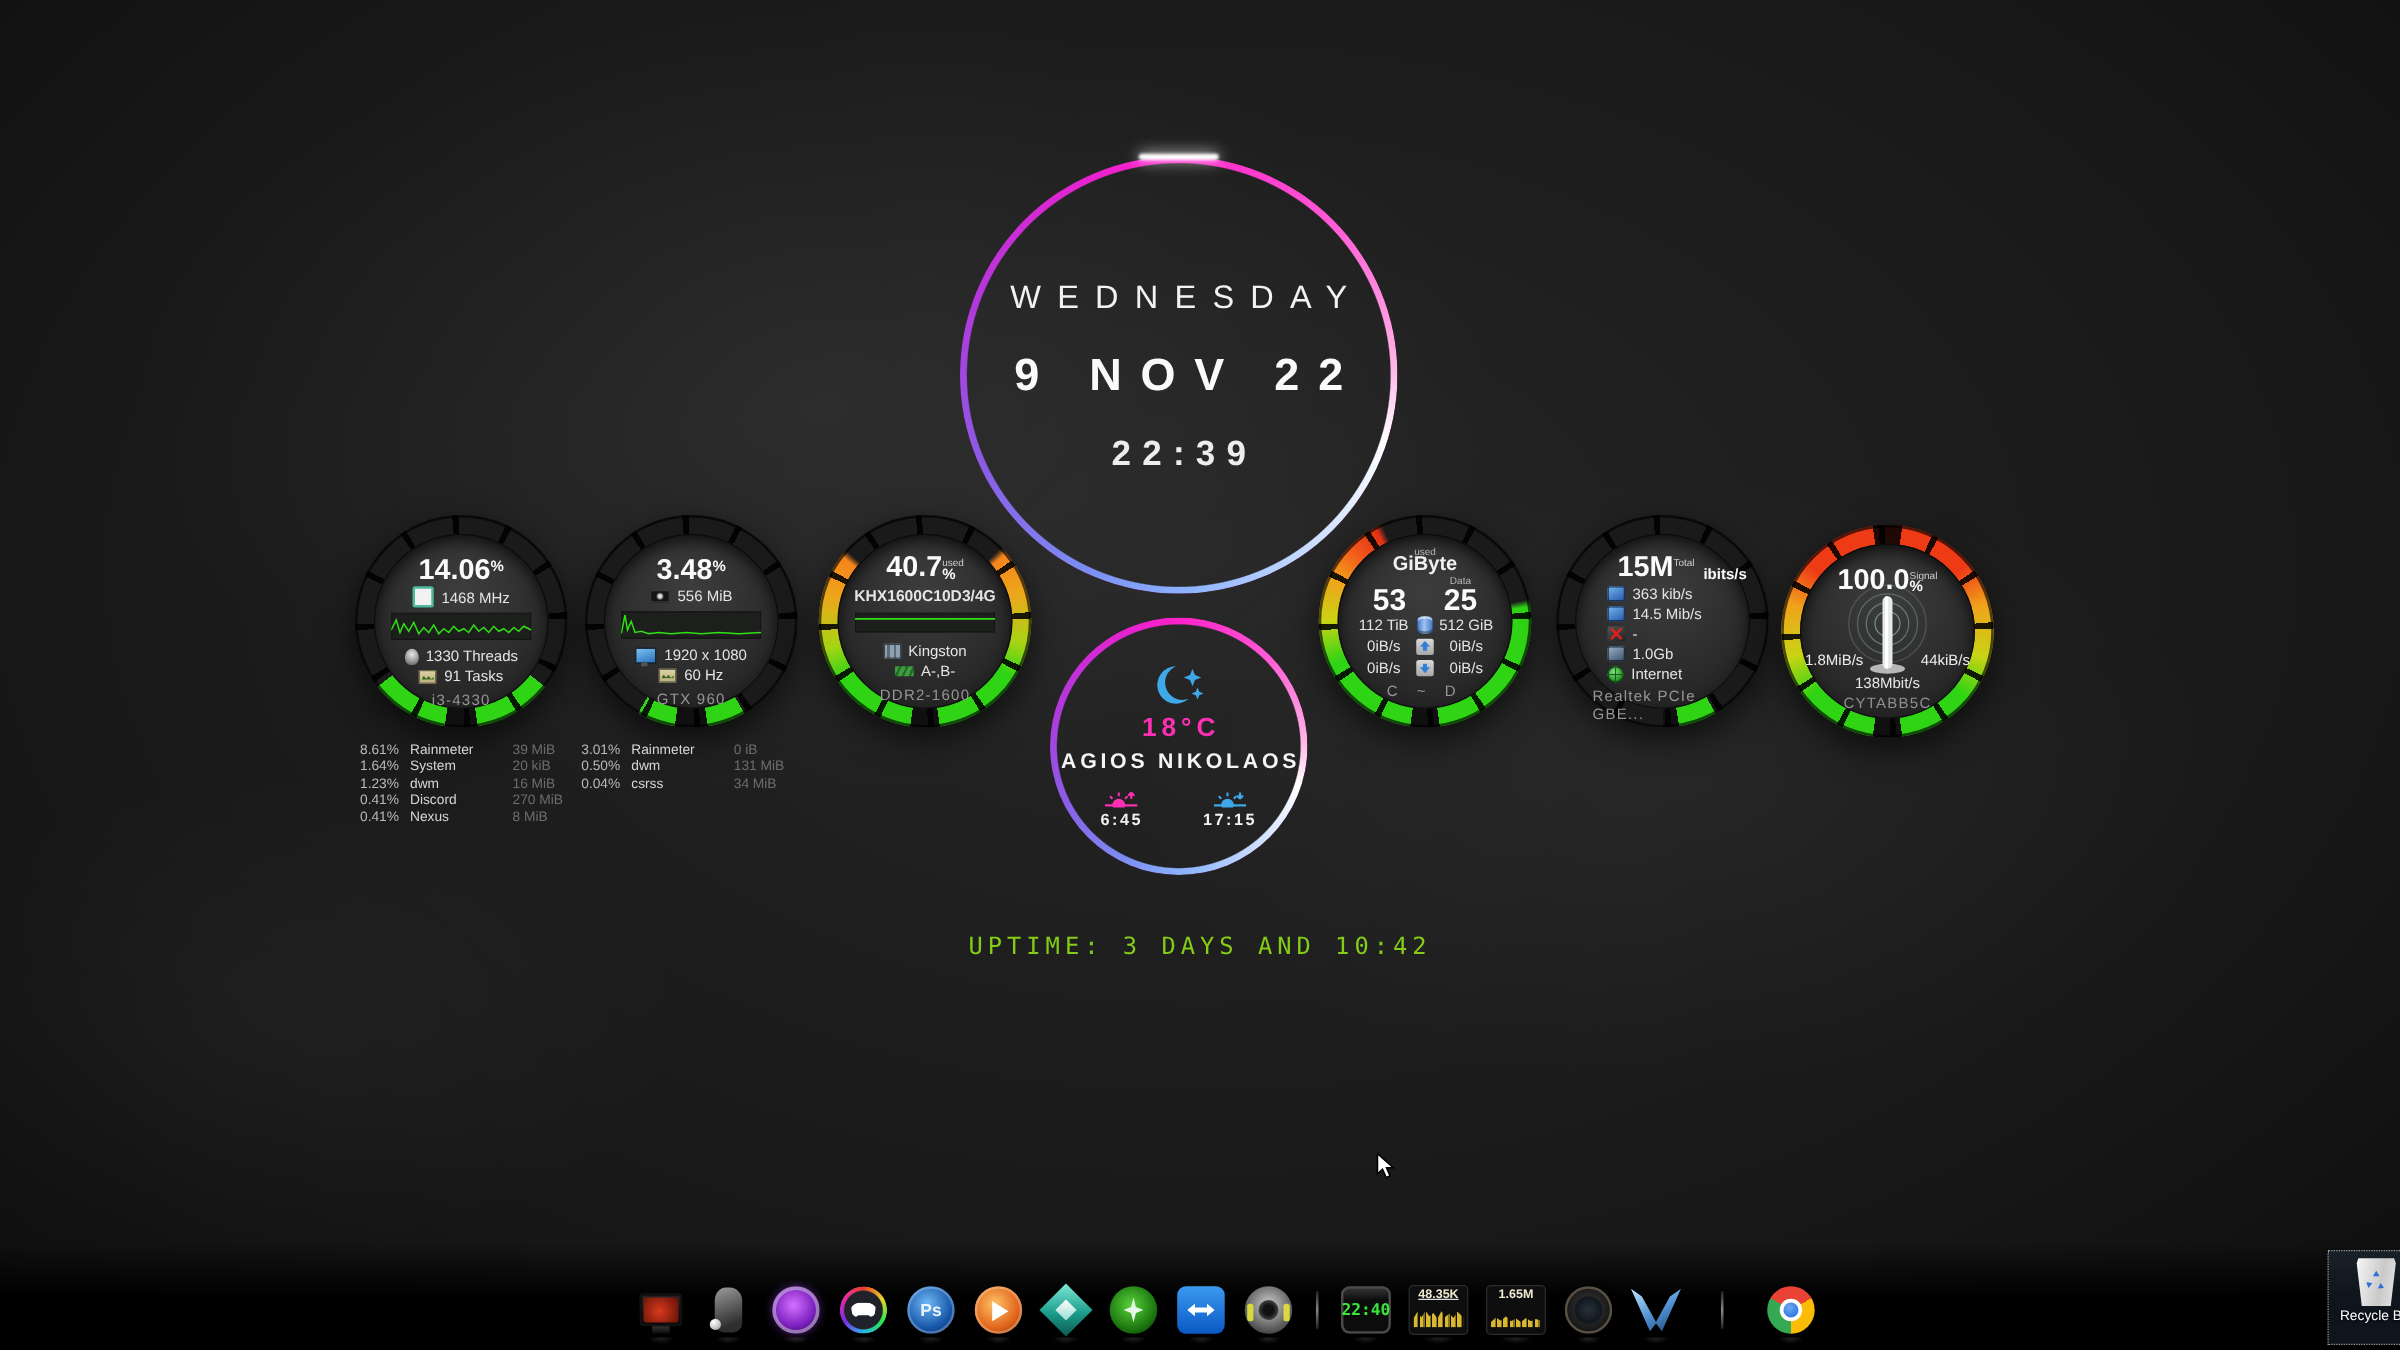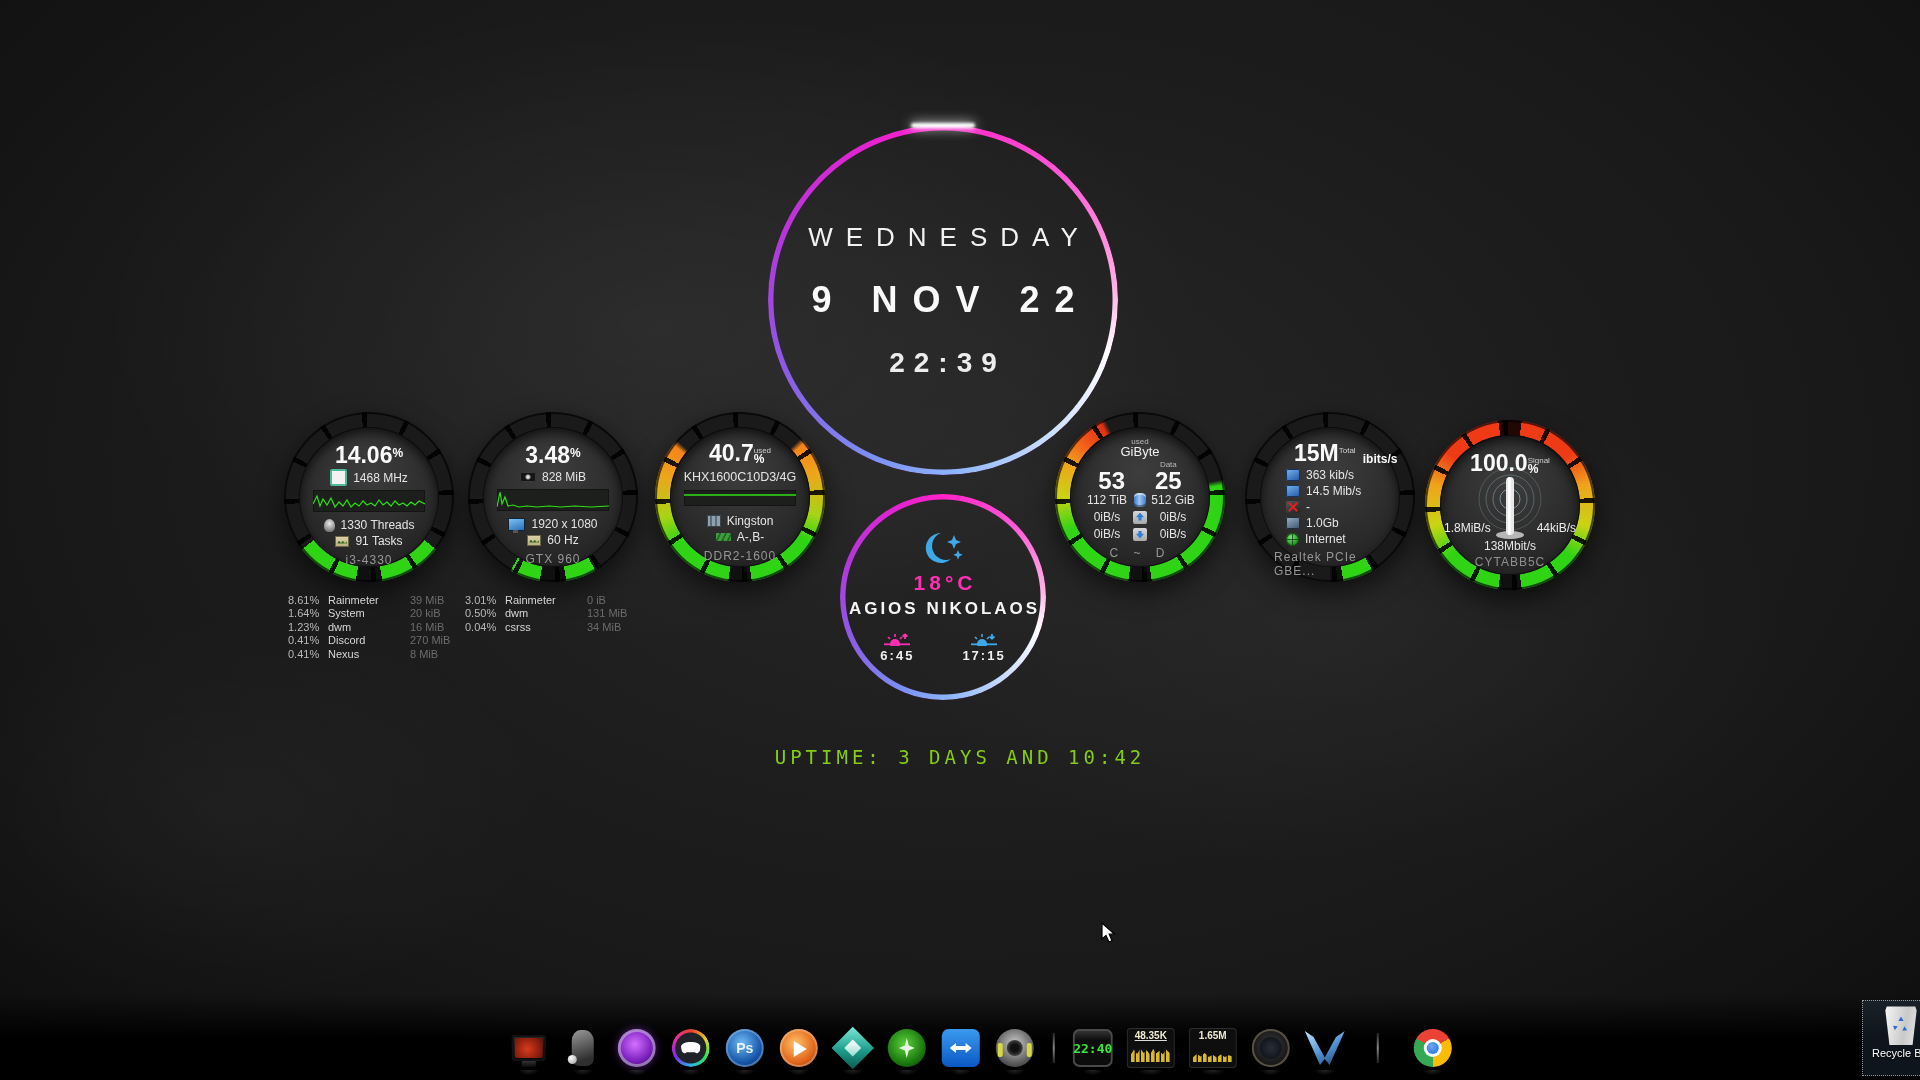--- a/index.html
+++ b/index.html
@@ -84,21 +84,21 @@
   .ic-nonet{width:14px;height:12px;background:linear-gradient(150deg,#555,#222);border-radius:2px;}
   .ic-nonet::before,.ic-nonet::after{content:"";position:absolute;left:1px;top:5px;width:12px;height:2px;background:#e02020;}
   .ic-nonet::before{transform:rotate(45deg);} .ic-nonet::after{transform:rotate(-45deg);}
   .ic-lan{width:14px;height:12px;background:linear-gradient(150deg,#9fb4c8,#39506b);border-radius:2px;box-shadow:inset 0 0 0 1px #1d2c3d;}
   .ic-globe{width:13px;height:13px;border-radius:50%;background:radial-gradient(circle at 40% 35%,#7fe07f,#1f8a1f 70%);box-shadow:inset 0 0 0 1px #0e4a0e;}
   .ic-globe::after{content:"";position:absolute;inset:1px;border-radius:50%;
     background:linear-gradient(90deg,transparent 45%,rgba(10,70,10,.8) 48% 52%,transparent 55%),
                linear-gradient(0deg,transparent 45%,rgba(10,70,10,.8) 48% 52%,transparent 55%);}
   
   .disk-head{display:flex;flex-direction:column;align-items:center;line-height:10px;margin-top:10px;}
-  .disk-head .hd{font-size:13px;font-weight:400;color:#f0f0f0;}
+  .disk-head .hd{font-size:16px;font-weight:700;color:#f0f0f0;}
   .disk-nums{display:flex;gap:30px;align-items:flex-end;margin-top:3px;}
   .disk-num{font-size:24px;font-weight:700;color:#fafafa;line-height:24px;}
   .disk-col{display:flex;flex-direction:column;align-items:center;line-height:9px;}
   .mini{font-size:8px;color:#b8b8b8;}
   .disk-grid{display:grid;grid-template-columns:46px 20px 46px;align-items:center;justify-items:center;
     font-size:12px;color:#e4e4e4;row-gap:3px;margin-top:0;}
   
   .g-net .g-inner{align-items:flex-start;padding-left:26px;box-sizing:border-box;}
   .net-big{margin:14px 0 2px 8px;}
   
@@ -260,21 +260,21 @@
 <div class="gauge g-gpu" style="left:468px;top:412px;">
   <div class="g-ring"></div>
   <div class="g-segs"></div>
   <div class="g-inner">
     <div class="g-big" style="margin-top:14px;">
       <span>3.48</span>
         <span class="g-unit">%</span>
     </div>
     <div class="g-row" style="margin-top:2px;">
         <span class="ic ic-gpu"></span>
-        <span>828 MiB</span>
+        <span>556 MiB</span>
       </div>
     <svg class="g-graph" style="margin-top:4px;" width="112" height="22" viewBox="0 0 112 22">
       <polyline points="0,18 3,3 5,15 8,8 11,17 16,16 22,18 30,17 40,18 52,17 64,18 78,17 94,18 112,17" fill="none" stroke="#2fe014" stroke-width="1.2"></polyline>
     </svg>
     <div class="g-row" style="margin-top:5px;text-align:center;">
         <span class="ic ic-mon"></span>
         <span>1920 x 1080</span>
       </div>
     <div class="g-row">
         <span class="ic ic-chart"></span>
@@ -288,21 +288,21 @@
   <div class="g-ring"></div>
   <div class="g-segs"></div>
   <div class="g-inner">
     <div class="g-big" style="margin-top:14px;">
       <span>40.7</span>
       <span class="g-supstack">
           <span class="g-sup">used</span>
           <span class="g-unit" style="margin:0;">%</span>
         </span>
     </div>
-    <div class="g-row" style="margin-top:4px;font-size:12.5px;">
+    <div class="g-row" style="margin-top:4px;font-size:12.5px;font-weight:bold;">
         <span>KHX1600C10D3/4G</span>
       </div>
     <svg class="g-graph" style="margin-top:5px;" width="112" height="16" viewBox="0 0 112 16">
       <polyline points="0,5 112,5" fill="none" stroke="#2fe014" stroke-width="1.4"></polyline>
     </svg>
     <div class="g-row" style="margin-top:7px;">
         <span class="ic ic-ram"></span>
         <span>Kingston</span>
       </div>
     <div class="g-row">

